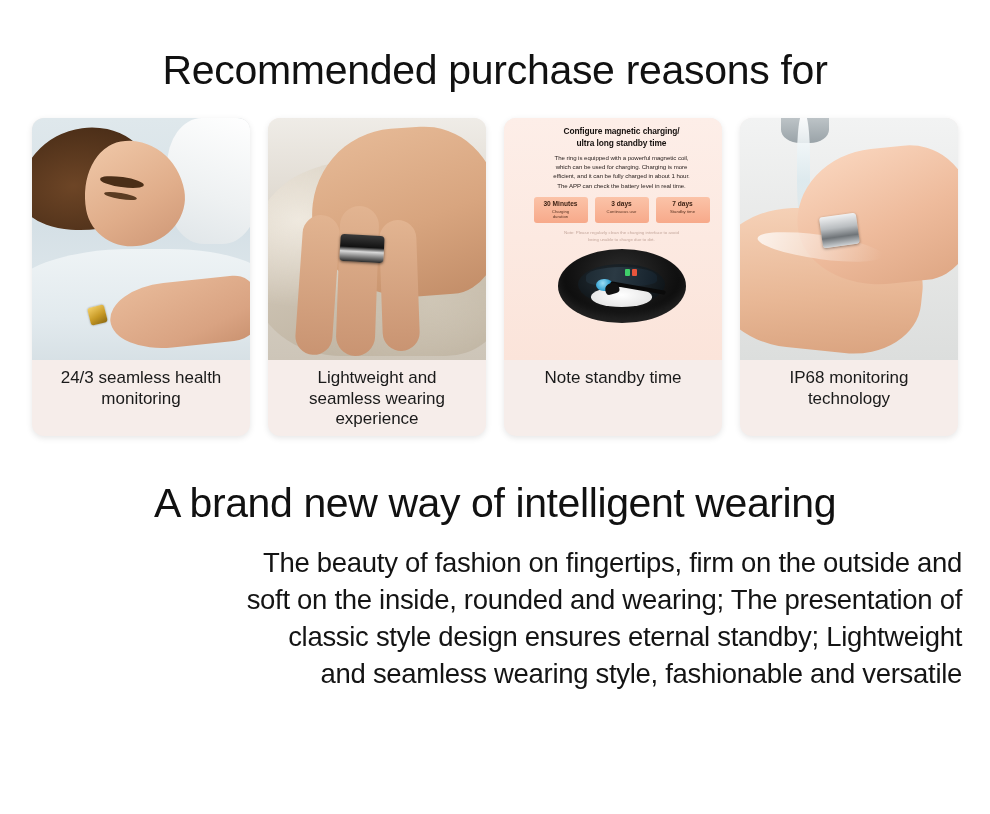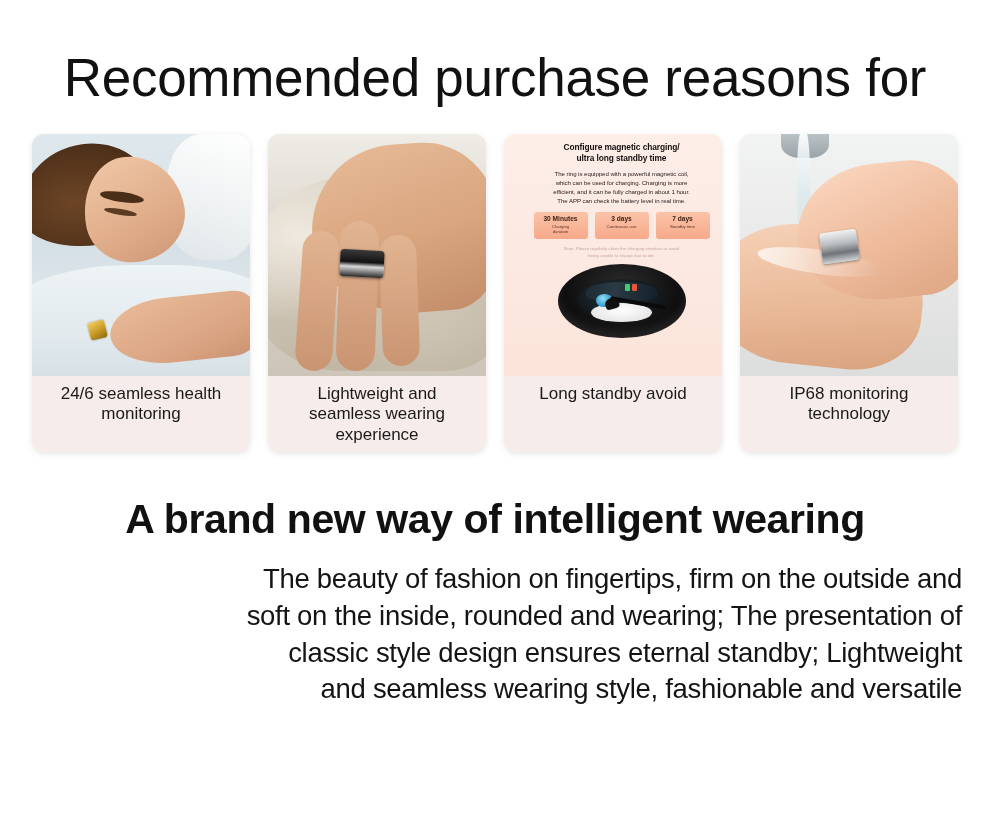--- a/index.html
+++ b/index.html
@@ -16,21 +16,21 @@
     position: relative;
     width: 990px;
     height: 814px;
     background: #ffffff;
   }
 
   
   .headline {
     text-align: center;
     color: #111111;
-    font-size: 53px;
+    font-size: 41px;
     font-weight: 400;
     line-height: 1.28;
     letter-spacing: -0.3px;
     padding: 44px 40px 0 40px;
   }
   .headline .ln { display: block; }
 
   
   .cards {
     display: flex;
@@ -251,21 +251,21 @@
     background: linear-gradient(180deg,#f0f1f2 0%,#b9bdc0 40%,#6f7478 70%,#cfd3d6 100%);
     border-radius: 3px; transform: rotate(-8deg);
     box-shadow: 0 1px 3px rgba(0,0,0,0.4);
   }
 
   
   .sub-headline {
     text-align: center;
     color: #111111;
     font-size: 41px;
-    font-weight: 700;
+    font-weight: 400;
     letter-spacing: -0.4px;
     padding: 44px 20px 0 20px;
   }
   .body-copy {
     text-align: right;
     color: #141414;
     font-size: 27.5px;
     line-height: 1.34;
     letter-spacing: -0.3px;
     padding: 18px 28px 0 28px;
@@ -288,21 +288,21 @@
         <div class="pillow"></div>
         <div class="shirt"></div>
         <div class="hair"></div>
         <div class="face"></div>
         <div class="brow"></div>
         <div class="eye"></div>
         <div class="arm"></div>
         <div class="ringgold"></div>
       </div>
       <div class="card-caption">
-        <span>24/6 seamless health</span><br>
+        <span>24/3 seamless health</span><br>
         <span>monitoring</span>
       </div>
     </div>
 
     <div class="card">
       <div class="card-media ph-rock">
         <div class="stone"></div>
         <div class="hand"></div>
         <div class="fng f1"></div>
         <div class="fng f2"></div>
@@ -355,21 +355,21 @@
           <div class="pcb"></div>
           <div class="led-g"></div>
           <div class="led-r"></div>
           <div class="white-in"></div>
           <div class="led-b"></div>
           <div class="cable"></div>
           <div class="plug"></div>
         </div>
       </div>
       <div class="card-caption">
-        <span>Long standby avoid</span>
+        <span>Note standby time</span>
       </div>
     </div>
 
     <div class="card">
       <div class="card-media ph-water">
         <div class="tap"></div>
         <div class="stream"></div>
         <div class="hand-bot"></div>
         <div class="hand-top"></div>
         <div class="shine"></div>

